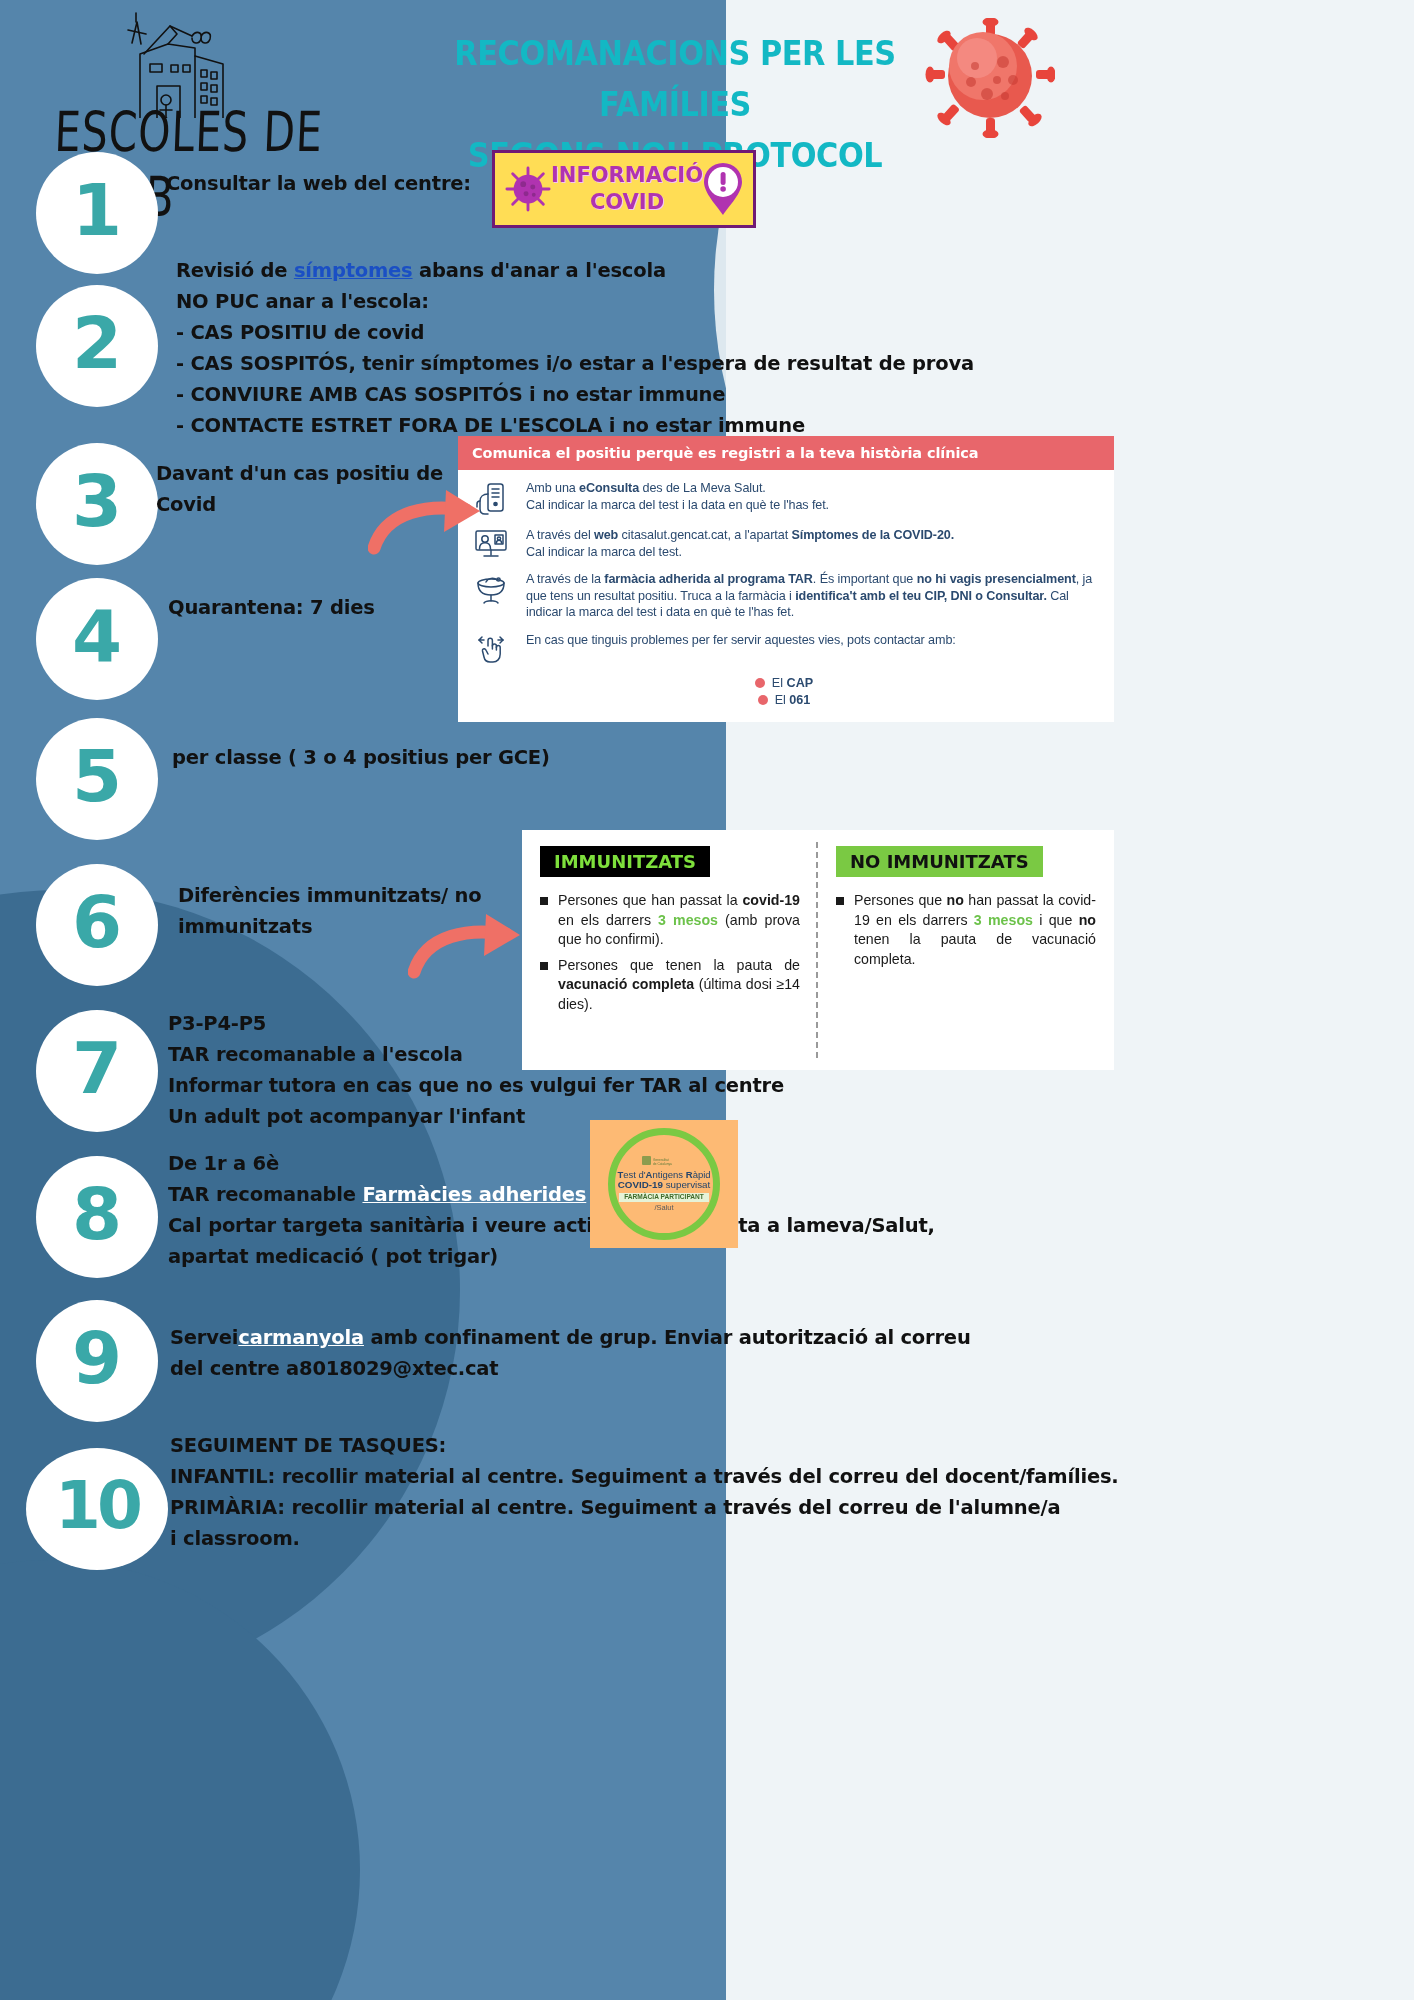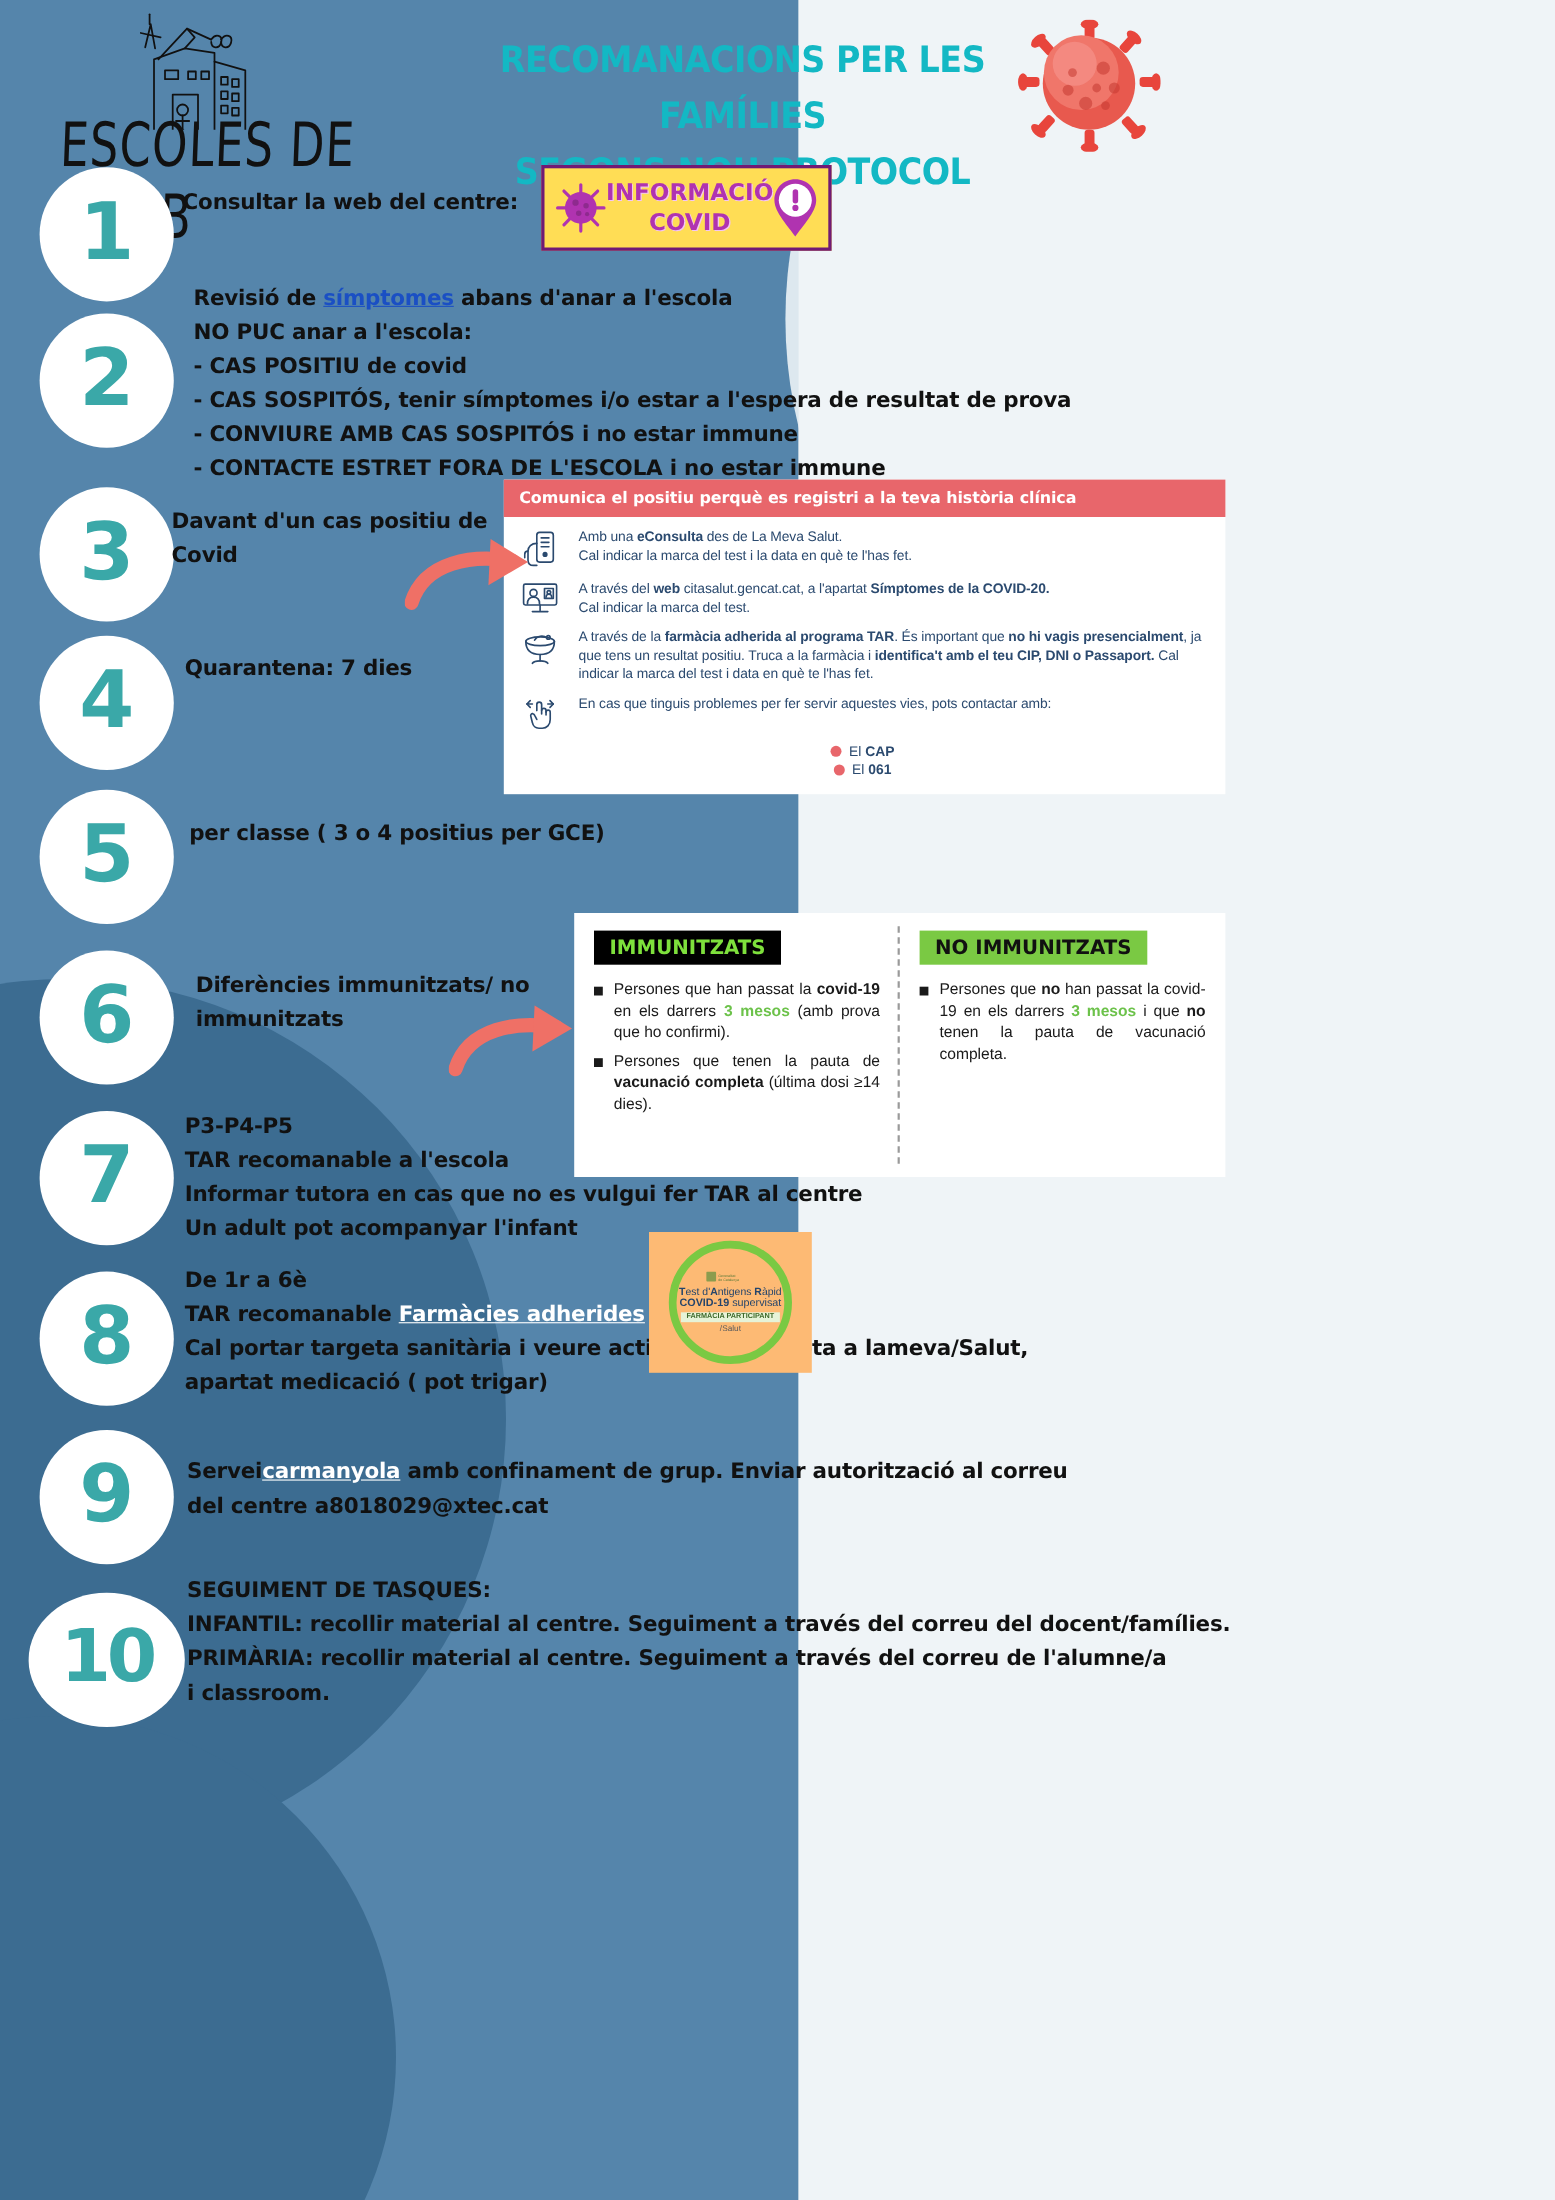--- a/index.html
+++ b/index.html
@@ -443,21 +443,21 @@
       <div class="cs-ico">
         <svg width="34" height="34" viewBox="0 0 34 34" fill="none" stroke="#2b4a6f" stroke-width="1.5" stroke-linecap="round" stroke-linejoin="round">
           <ellipse cx="17" cy="10" rx="13" ry="4"></ellipse>
           <path d="M4 10 C4 18 9 22 17 22 C25 22 30 18 30 10"></path>
           <path d="M17 22 L17 28"></path>
           <path d="M10 30 C12 27 22 27 24 30"></path>
           <path d="M12 9 C14 5 20 4 23 7"></path>
           <circle cx="24.5" cy="6.5" r="1.6"></circle>
         </svg>
       </div>
-      <div class="cs-txt">A través de la <b>farmàcia adherida al programa TAR</b>. És important que <b>no hi vagis presencialment</b>, ja que tens un resultat positiu. Truca a la farmàcia i <b>identifica't amb el teu CIP, DNI o Passaport.</b> Cal indicar la marca del test i data en què te l'has fet.</div>
+      <div class="cs-txt">A través de la <b>farmàcia adherida al programa TAR</b>. És important que <b>no hi vagis presencialment</b>, ja que tens un resultat positiu. Truca a la farmàcia i <b>identifica't amb el teu CIP, DNI o Consultar.</b> Cal indicar la marca del test i data en què te l'has fet.</div>
     </div>
 
     <div class="cs-row">
       <div class="cs-ico">
         <svg width="32" height="30" viewBox="0 0 32 30" fill="none" stroke="#2b4a6f" stroke-width="1.5" stroke-linecap="round" stroke-linejoin="round">
           <path d="M9 6 L4 6 L7 3"></path>
             <path d="M4 6 L7 9"></path>
           <path d="M23 6 L28 6 L25 3"></path>
             <path d="M28 6 L25 9"></path>
           <path d="M13 12 L13 6.5 C13 5.2 14 4.3 15.2 4.3 C16.4 4.3 17.4 5.2 17.4 6.5 L17.4 15"></path>

